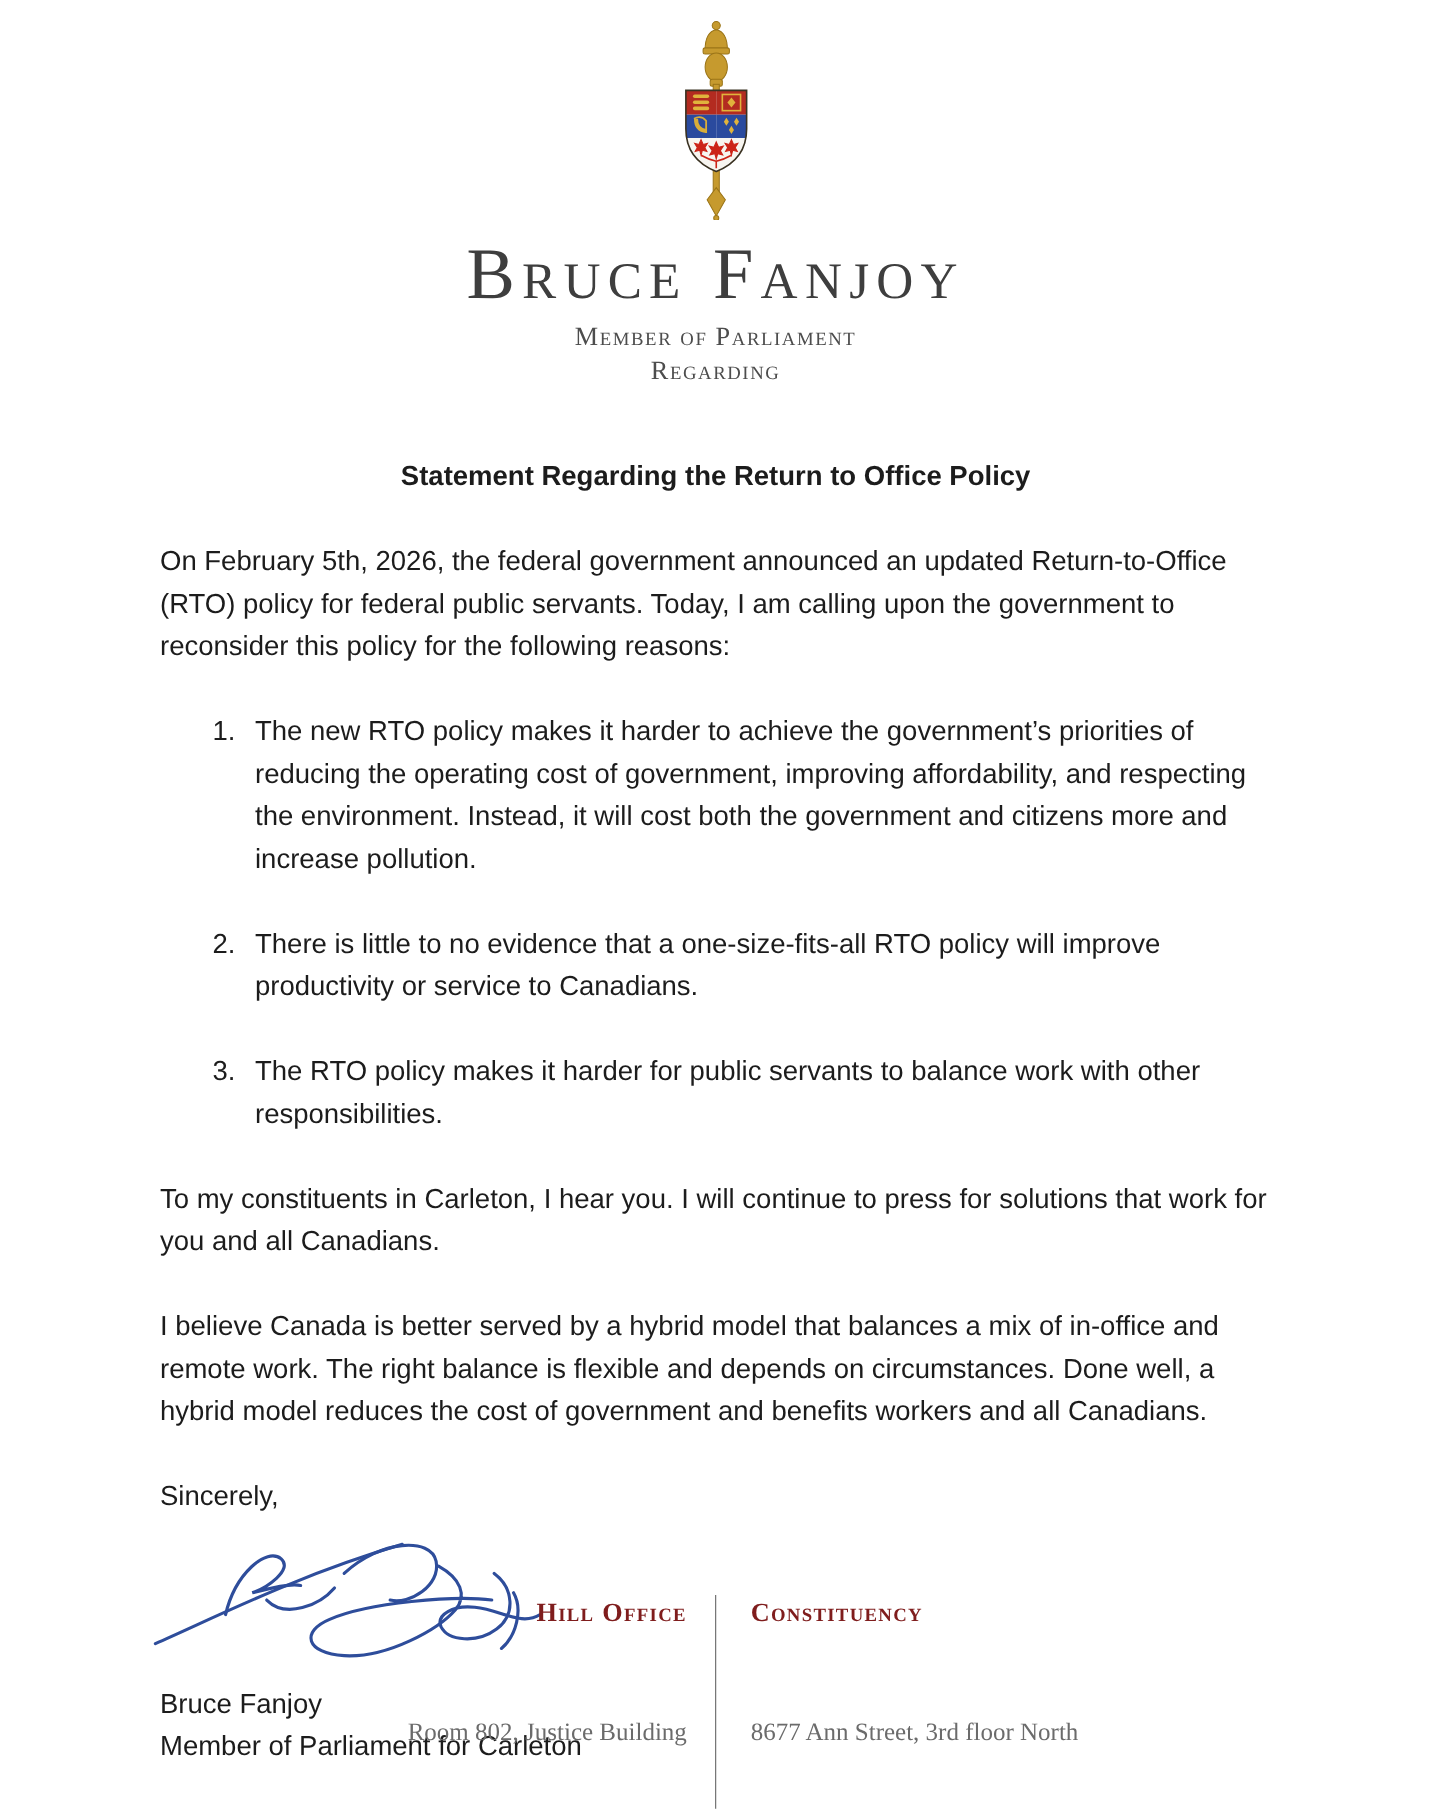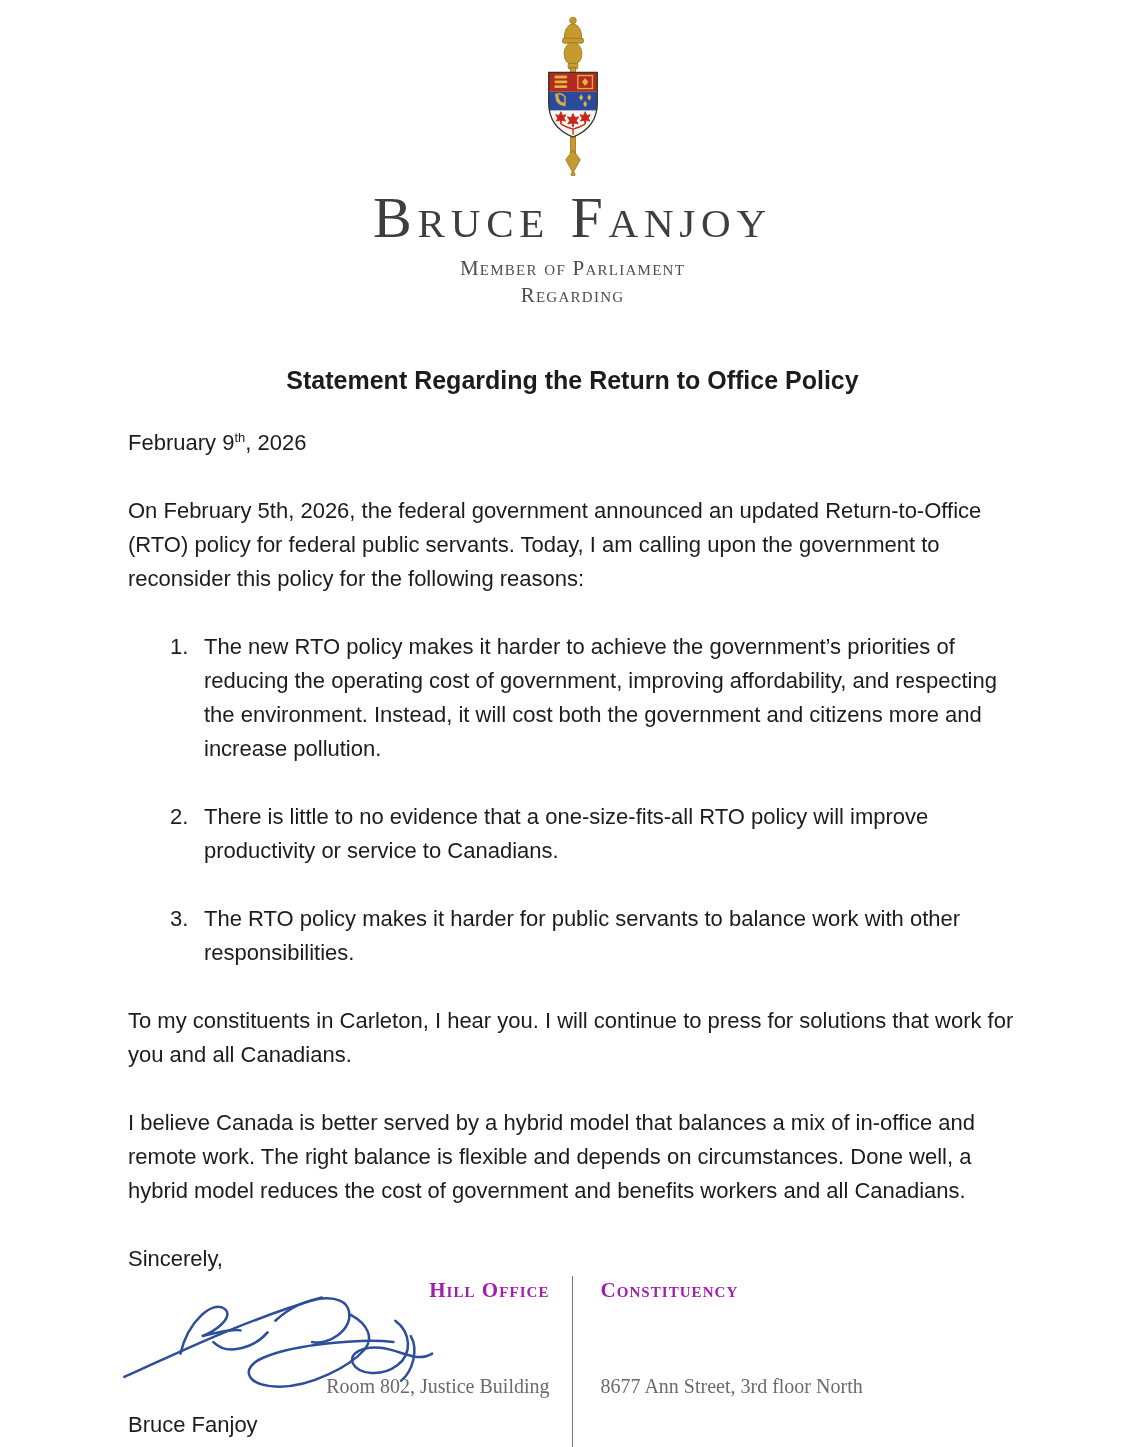--- a/index.html
+++ b/index.html
@@ -40,21 +40,21 @@
   
   .letter {
     padding: 0 128px;
     font-size: 22px;
     line-height: 34px;
     color: #1c1c1c;
   }
   .letter-title {
     text-align: center;
     font-weight: 700;
-    font-size: 25px;
+    font-size: 22px;
     margin-top: 54px;
   }
   .letter-date { margin-top: 29px; }
   .letter-date sup { font-size: 13px; line-height: 0; }
   .para { margin-top: 34px; }
   .reasons { margin-top: 34px; }
   .reason-item { display: flex; margin-top: 34px; padding-left: 42px; }
   .reason-item:first-child { margin-top: 0; }
   .reason-number { width: 34px; flex: 0 0 34px; }
   .reason-text { flex: 1; padding-right: 6px; }
@@ -78,21 +78,21 @@
     color: #6b6b6b;
   }
   .footer-col { width: 448px; }
   .footer-col.left  { text-align: right; padding-right: 22px; border-right: 1.5px solid #777; }
   .footer-col.right { text-align: left;  padding-left: 28px; }
   .footer-heading {
     font-variant: small-caps;
     font-weight: 700;
     letter-spacing: 0.05em;
     font-size: 21px;
-    color: #a21caf;
+    color: #7f1d1d;
   }
   .footer-address { margin-top: 12px; white-space: pre-wrap; }
 </style>
 </head>
 <body>
 
 <div class="letterhead">
   <svg class="crest" viewBox="0 0 120 200" width="98" height="162" aria-hidden="true">
 
     <g stroke="#9a7417" stroke-width="1" fill="#c69a2e">
@@ -155,21 +155,20 @@
 
   <div class="mp-name">Bruce Fanjoy</div>
   <div class="mp-role">Member of Parliament</div>
   <div class="mp-riding">Regarding</div>
 </div>
 
 <div class="letter">
 
   <div class="letter-title">Statement Regarding the Return to Office Policy</div>
 
-  <div class="letter-date"><span>February 9</span><sup>th</sup><span>, 2026</span></div>
 
   <p class="para">On February 5th, 2026, the federal government announced an updated Return-to-Office (RTO) policy for federal public servants. Today, I am calling upon the government to reconsider this policy for the following reasons:</p>
 
   <div class="reasons">
     <div class="reason-item">
       <span class="reason-number">1.</span>
       <span class="reason-text">The new RTO policy makes it harder to achieve the government’s priorities of reducing the operating cost of government, improving affordability, and respecting the environment. Instead, it will cost both the government and citizens more and increase pollution.</span>
     </div>
     <div class="reason-item">
       <span class="reason-number">2.</span>

